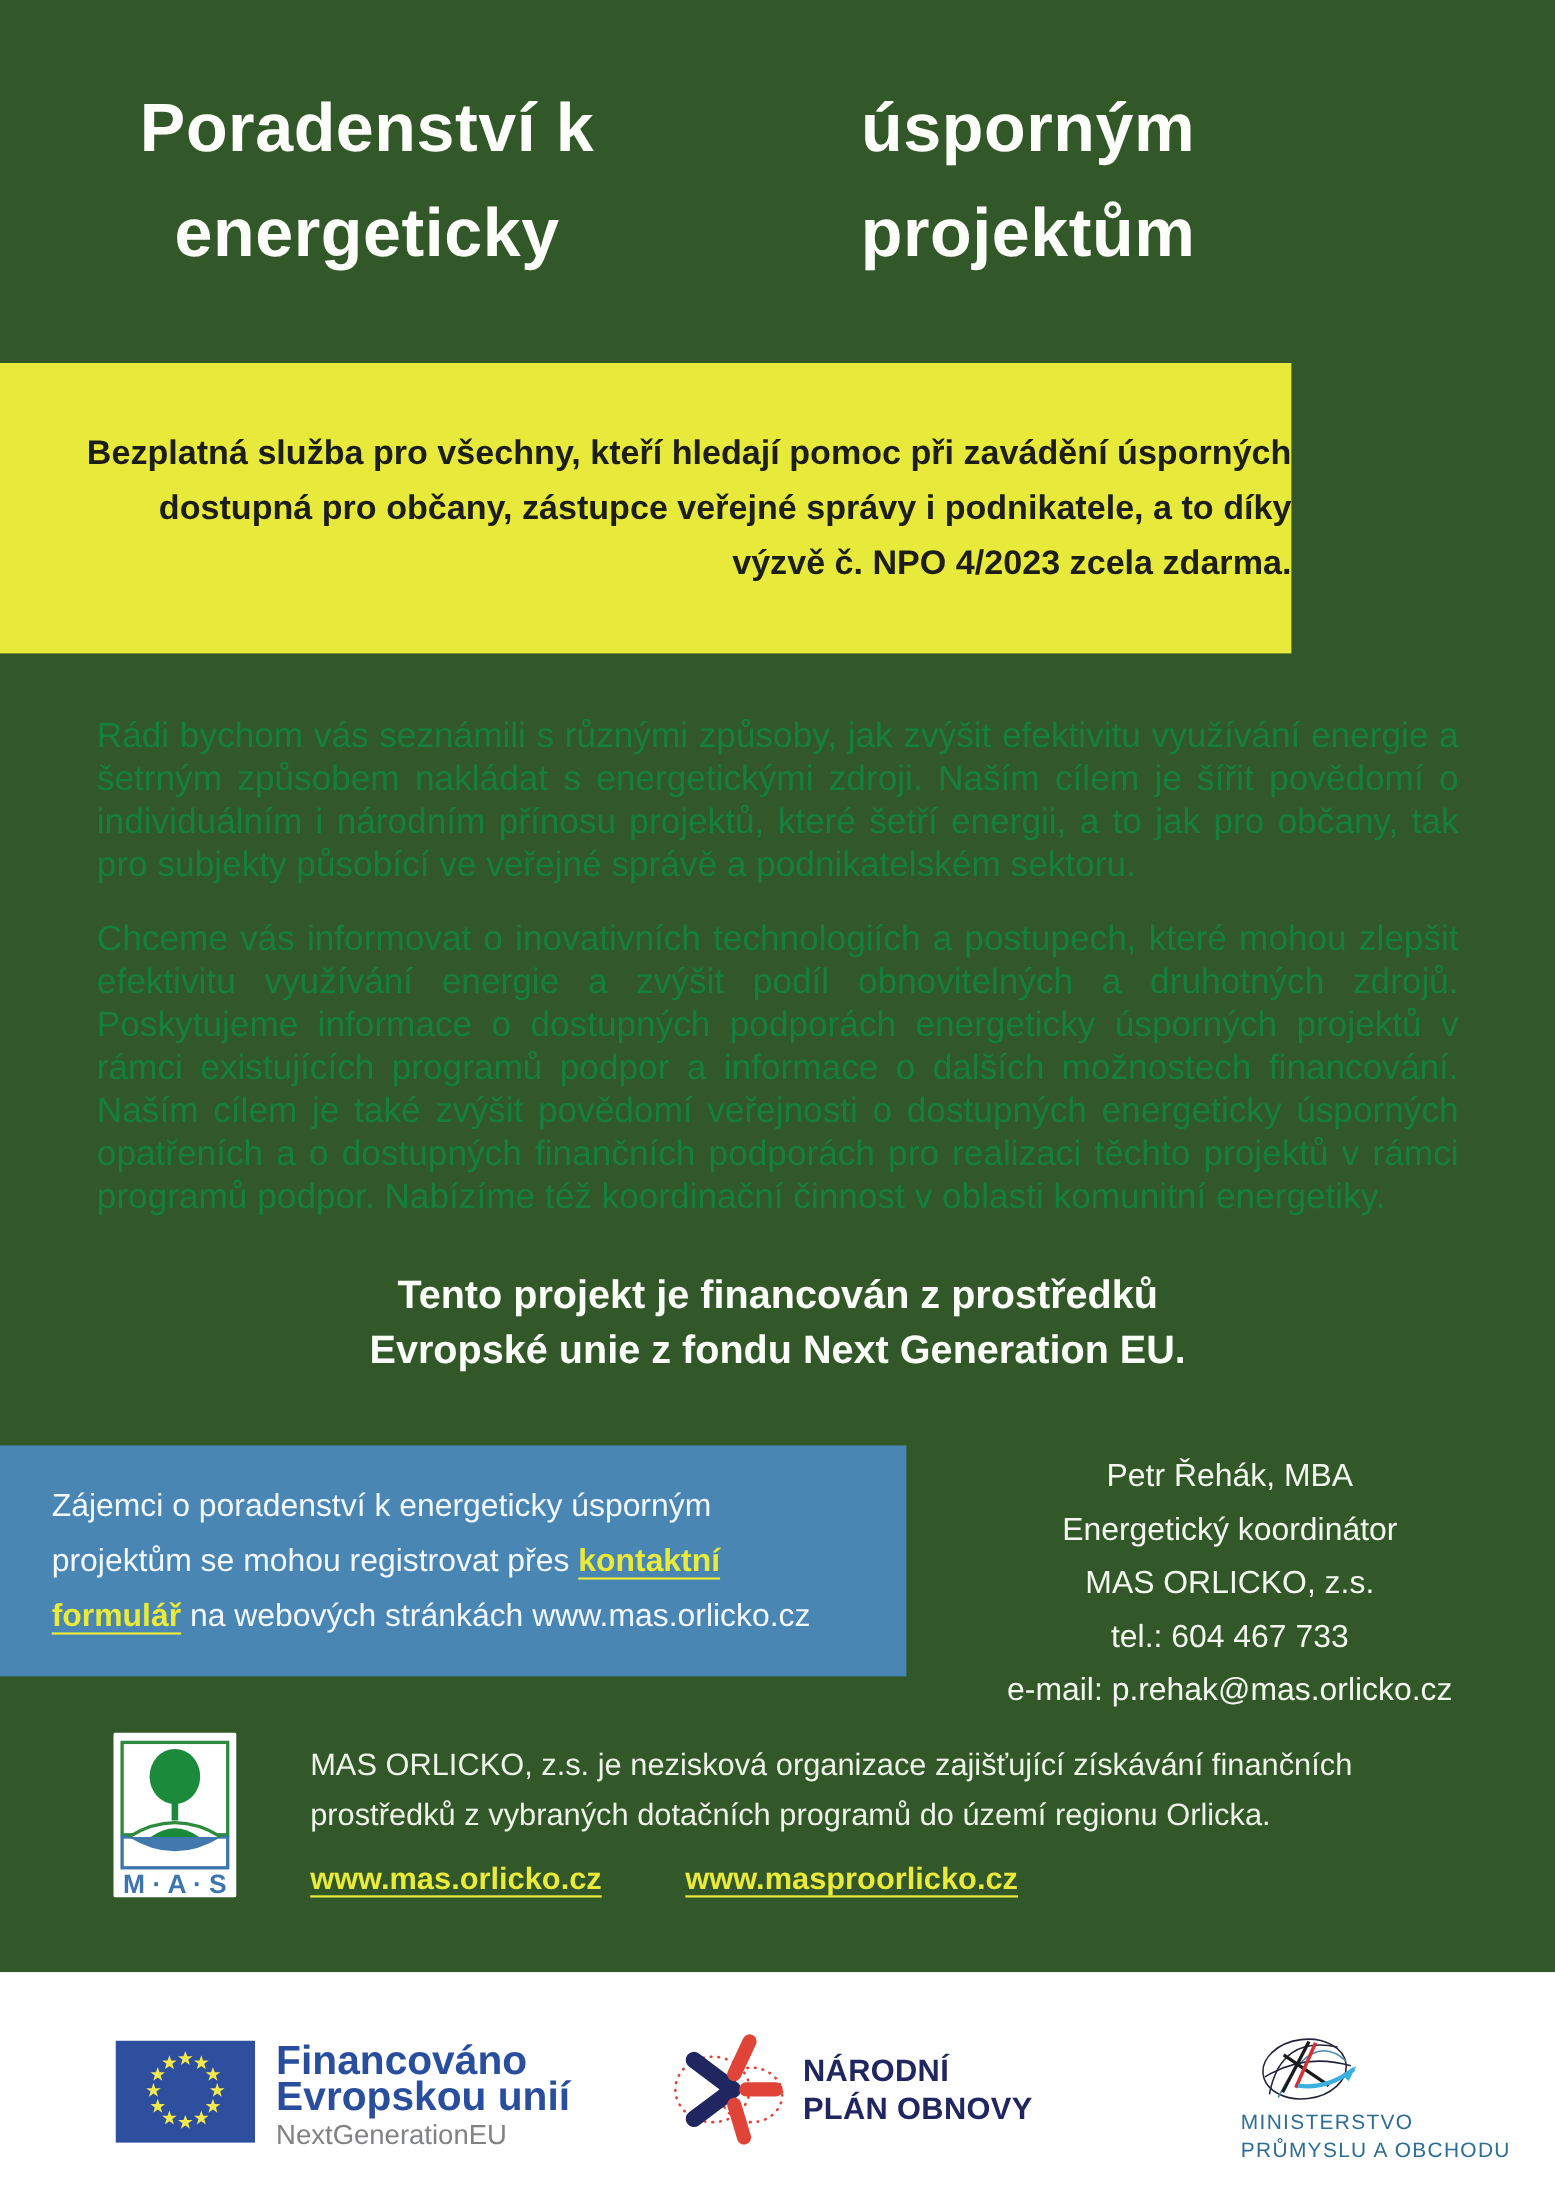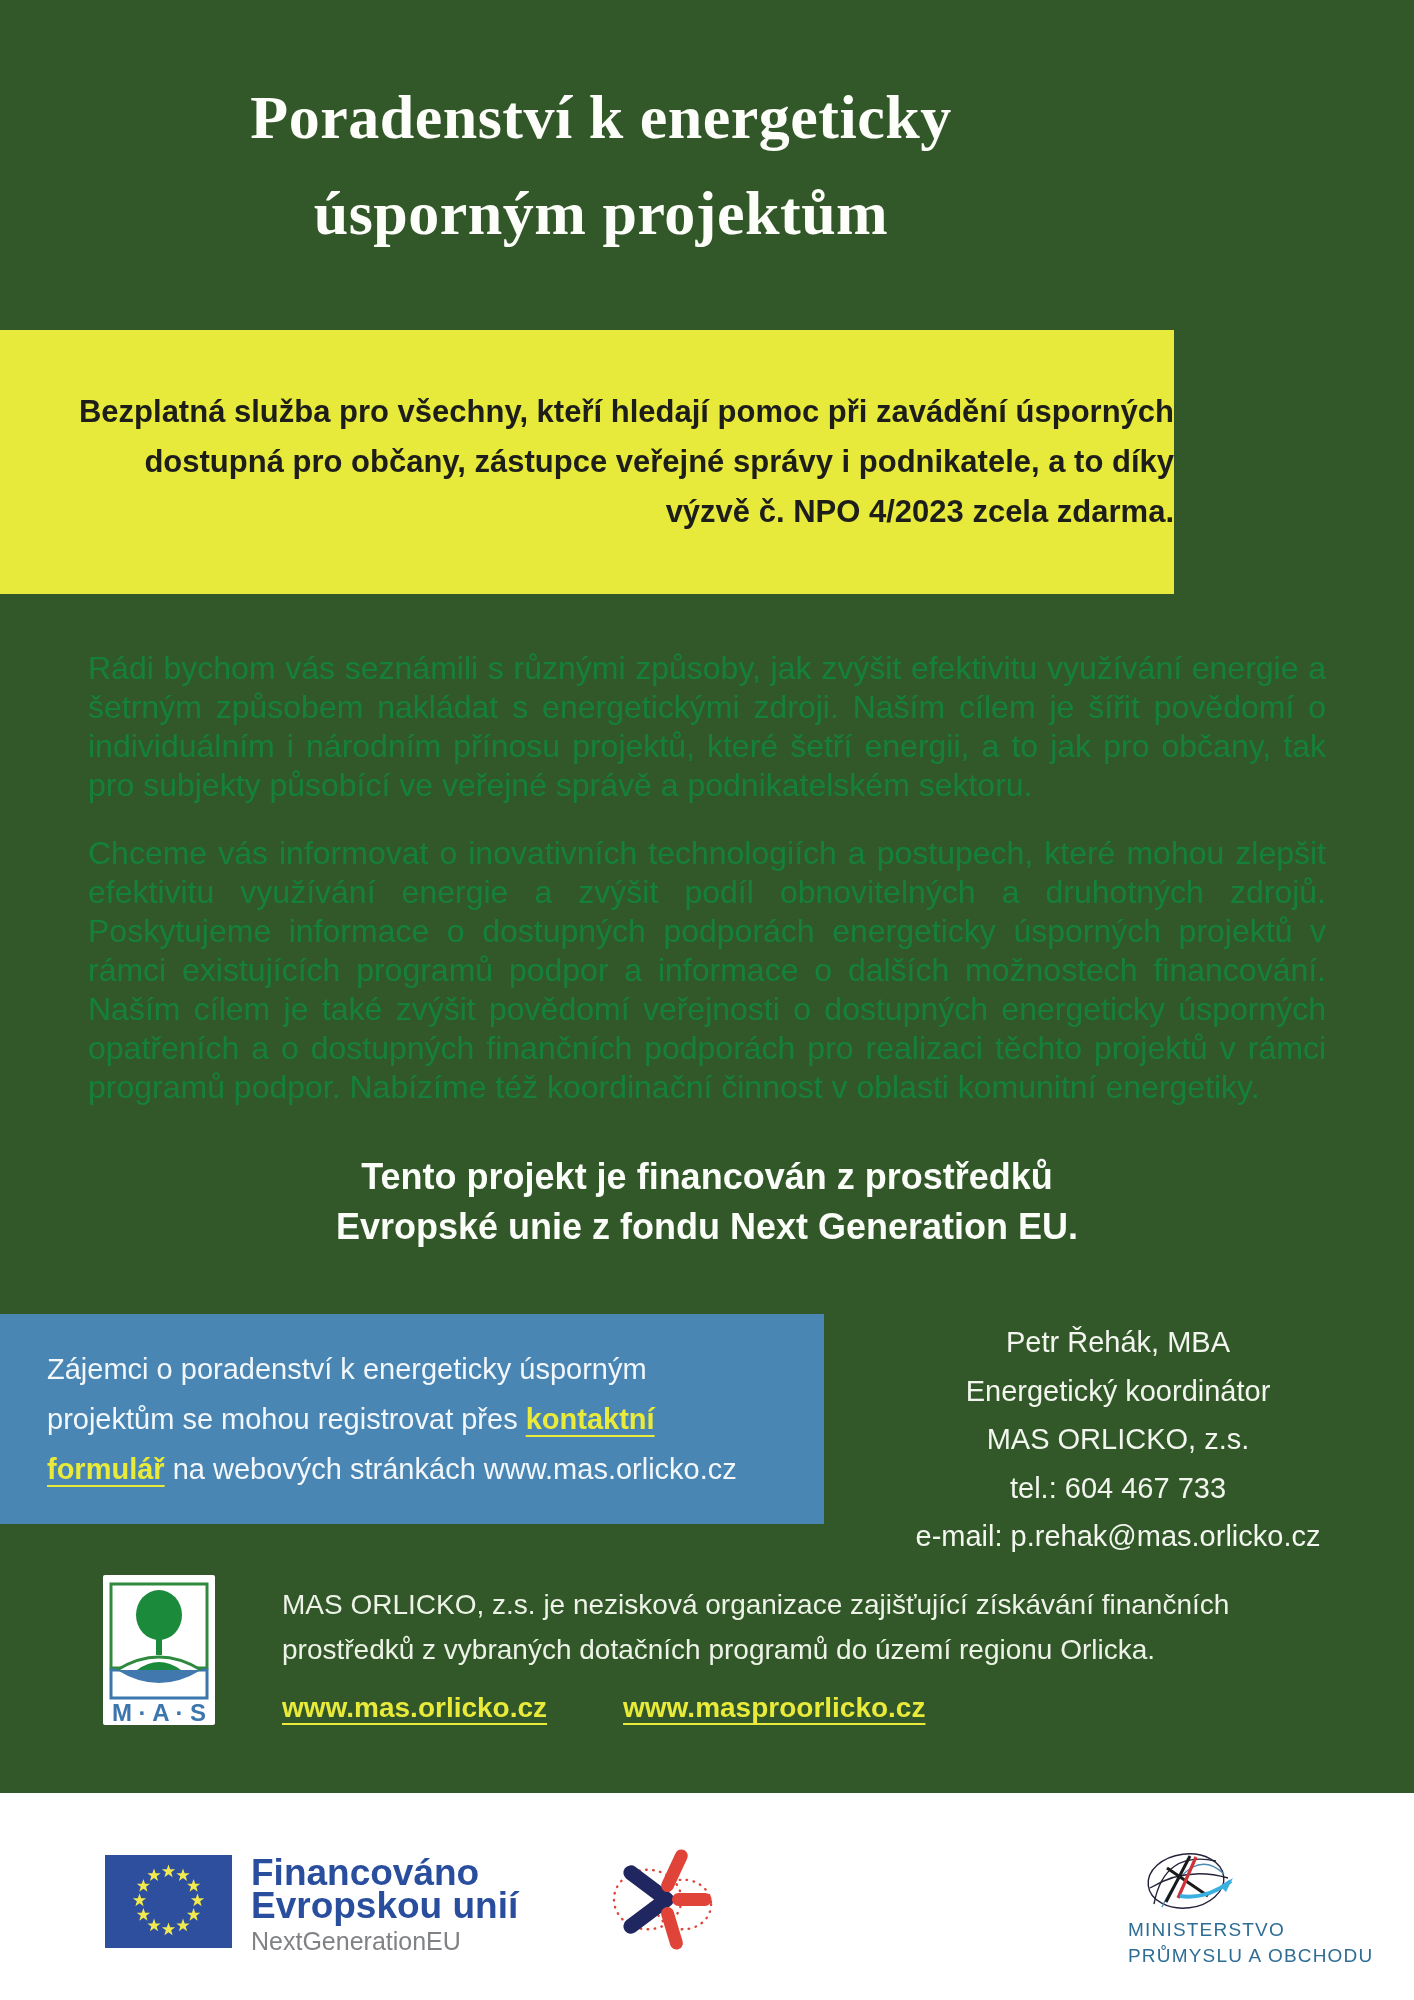--- a/index.html
+++ b/index.html
@@ -3,21 +3,21 @@
 <meta charset="utf-8">
 <style>
   * { margin:0; padding:0; box-sizing:border-box; }
   html,body { width:1414px; height:2000px; }
   body { position:relative; font-family:"Liberation Sans", sans-serif; background:#ffffff; overflow:hidden; }
 
   .poster-bg { position:absolute; left:0; top:0; width:1414px; height:1793px; background:#325829; }
 
   
   .header { position:absolute; left:0; top:0; width:1202px; height:330px;
-            display:flex; flex-direction:column; align-items:center; justify-content:center;font-family:Liberation Serif, serif; }
+            display:flex; flex-direction:row; align-items:center; justify-content:center; }
   .header .title-line { color:#fdfdfa; font-weight:bold; font-size:62px; line-height:96px; letter-spacing:0.5px; text-align:center; }
 
   
   .banner { position:absolute; left:0; top:330px; width:1174px; height:264px; background:#e7e93b;
             display:flex; flex-direction:column; align-items:flex-end; justify-content:center; }
   .banner .banner-line { color:#1d1d1a; font-weight:bold; font-size:31px; line-height:50px; text-align:center; white-space:nowrap; }
 
   
   .paragraph { position:absolute; left:88px; width:1238px; color:#15803d; font-size:32px; line-height:39px; text-align:justify; }
   .paragraph-1 { top:649px; }
@@ -145,20 +145,24 @@
 
   <div class="npo-block">
     <svg class="npo-icon" viewBox="0 0 115 115" xmlns="http://www.w3.org/2000/svg">
       <ellipse cx="38" cy="57" rx="34" ry="30" fill="none" stroke="#e04438" stroke-width="2.4" stroke-linecap="round" stroke-dasharray="0.6 6.5"></ellipse>
       <ellipse cx="74" cy="62" rx="28" ry="25" fill="none" stroke="#e04438" stroke-width="2.4" stroke-linecap="round" stroke-dasharray="0.6 6.5"></ellipse>
       <polyline points="21,30 57,57 21,84" fill="none" stroke="#20265f" stroke-width="15" stroke-linecap="round" stroke-linejoin="round"></polyline>
       <line x1="72" y1="13" x2="58" y2="43" stroke="#e04438" stroke-width="13" stroke-linecap="round"></line>
       <line x1="69" y1="57" x2="96" y2="57" stroke="#e04438" stroke-width="13" stroke-linecap="round"></line>
       <line x1="58" y1="71" x2="67" y2="101" stroke="#e04438" stroke-width="13" stroke-linecap="round"></line>
     </svg>
+    <div class="npo-text">
+      <div class="npo-line">NÁRODNÍ</div>
+      <div class="npo-line">PLÁN OBNOVY</div>
+    </div>
   </div>
 
   <div class="mpo-block">
     <svg class="mpo-globe" viewBox="0 0 104 64" xmlns="http://www.w3.org/2000/svg">
       <ellipse cx="50" cy="33" rx="38" ry="27" fill="none" stroke="#23233a" stroke-width="1.4" transform="rotate(-7 50 33)"></ellipse>
       <path d="M18,56 Q28,2 80,13" fill="none" stroke="#23233a" stroke-width="1.4"></path>
       <path d="M26,59 Q56,-4 88,26" fill="none" stroke="#4a8ab5" stroke-width="1.4"></path>
       <path d="M14,40 Q50,18 92,30" fill="none" stroke="#23233a" stroke-width="1.4"></path>
       <line x1="30" y1="54" x2="54" y2="8" stroke="#1a1a1a" stroke-width="3"></line>
       <line x1="31" y1="20" x2="72" y2="48" stroke="#1a1a1a" stroke-width="3"></line>

